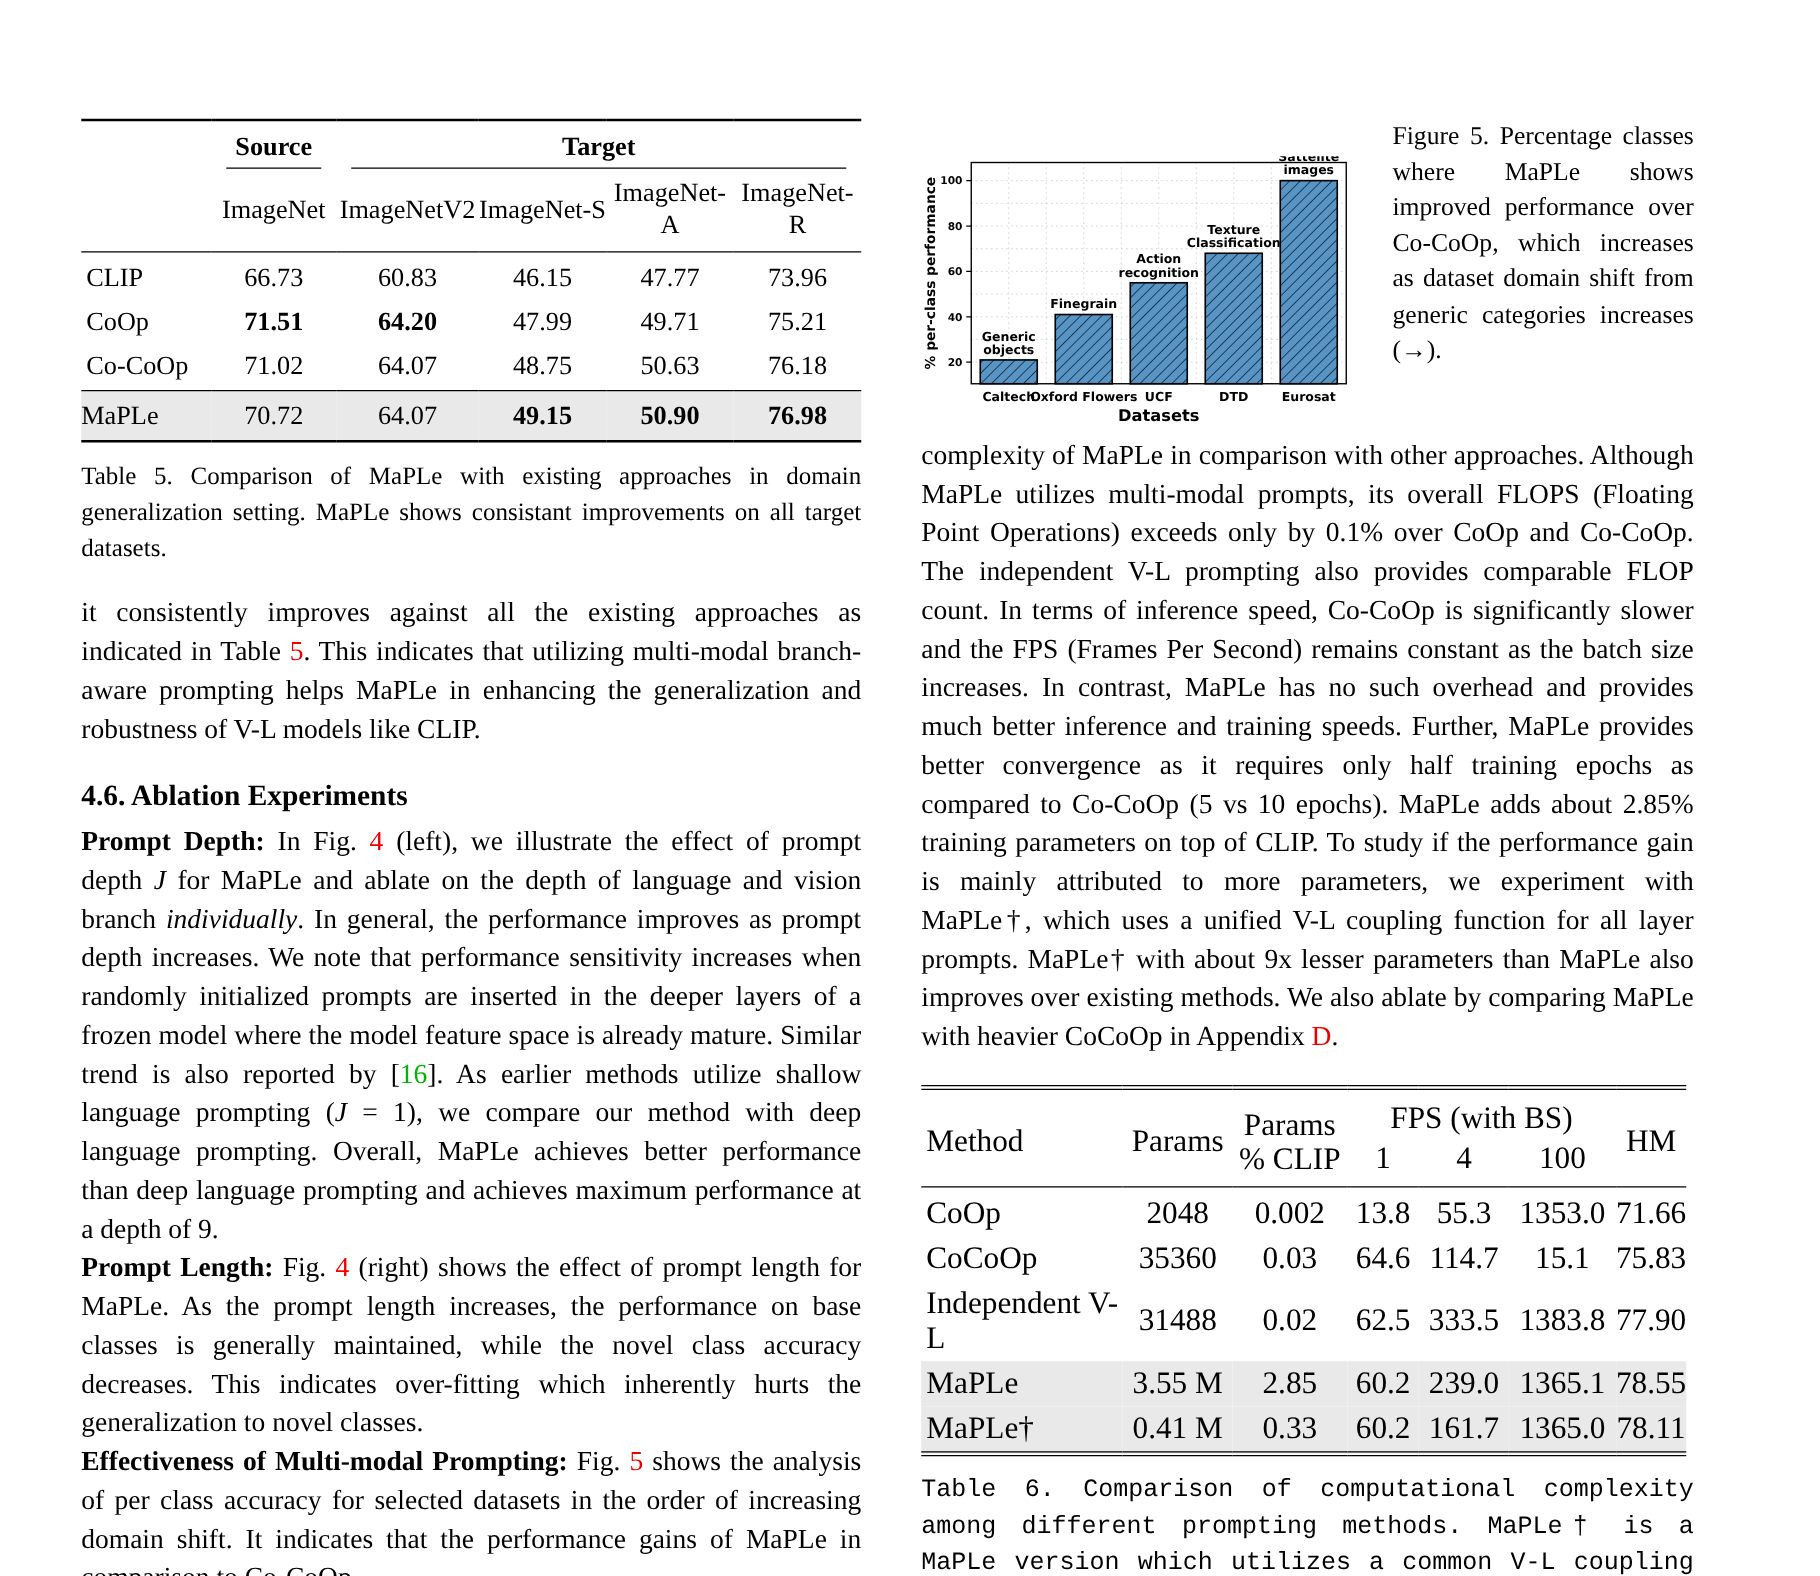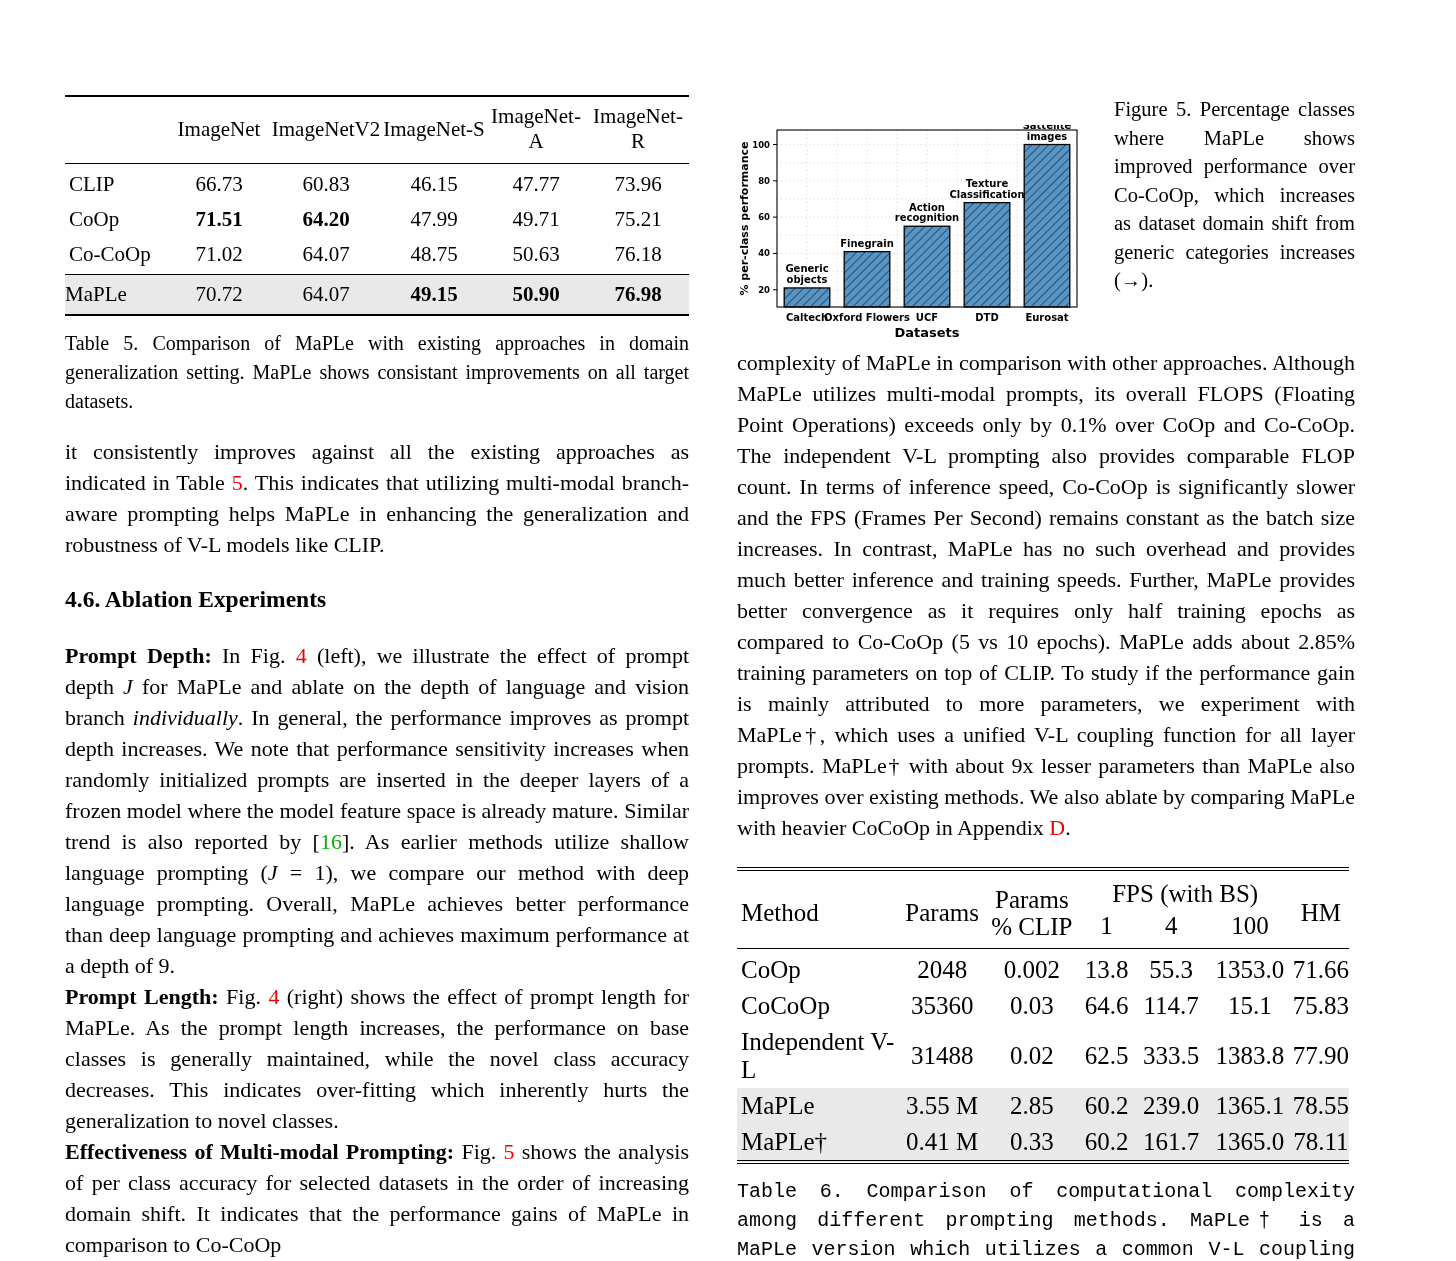--- a/index.html
+++ b/index.html
@@ -13,21 +13,21 @@
   
   .body { font-size:22px; line-height:31px; text-align:justify; }
   .seg-b { font-weight:bold; }
   .seg-i { font-style:italic; }
   .seg-red   { color:#ee0000; }
   .seg-green { color:#00b400; }
   .caption { font-size:20px; line-height:29px; text-align:justify; }
   h2.subsection { font-size:23.5px; font-weight:bold; margin:26px 0 0 0; }
   .p-caption-t5 { margin-top:13px; }
   .p-first { margin-top:20px; }
-  .p-depth { margin-top:27px; }
+  .p-depth { margin-top:6px; }
 
   
   .t5wrap { margin-top:95px; }
   table.t5 { width:624px; border-collapse:collapse; font-size:21px;
              border-top:2.2px solid #000; border-bottom:2.2px solid #000; }
   .t5 th, .t5 td { font-weight:normal; text-align:center; padding:0; }
   .t5 .grpbox { border-bottom:1.6px solid #000; padding:8px 0 4px 0; margin:0 12px; font-weight:bold; }
   .t5 tr.cols th { padding:7px 0 9px 0; border-bottom:1.6px solid #000; }
   .t5 tbody td { padding:5px 0; }
   .t5 tbody tr:first-child td { padding-top:8px; }
@@ -71,20 +71,29 @@
       <table class="t5">
         <colgroup>
           <col style="width:104px">
             <col style="width:100px">
             <col style="width:114px">
           <col style="width:102px">
             <col style="width:102px">
             <col style="width:102px">
         </colgroup>
         <thead>
+          <tr>
+            <th></th>
+            <th>
+              <div class="grpbox">Source</div>
+            </th>
+            <th colspan="4">
+              <div class="grpbox">Target</div>
+            </th>
+          </tr>
           <tr class="cols">
             <th class="meth"></th>
             <th>ImageNet</th>
             <th>ImageNetV2</th>
             <th>ImageNet-S</th>
             <th>ImageNet-A</th>
             <th>ImageNet-R</th>
           </tr>
         </thead>
         <tbody id="t5-body">

